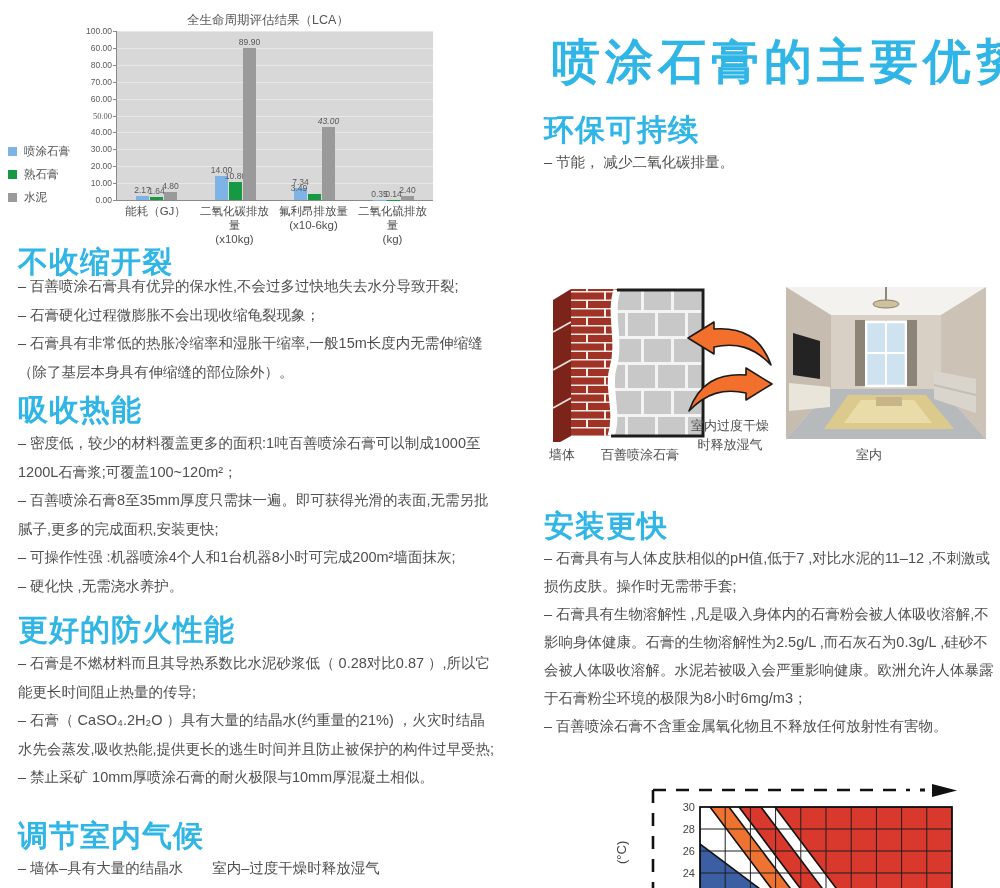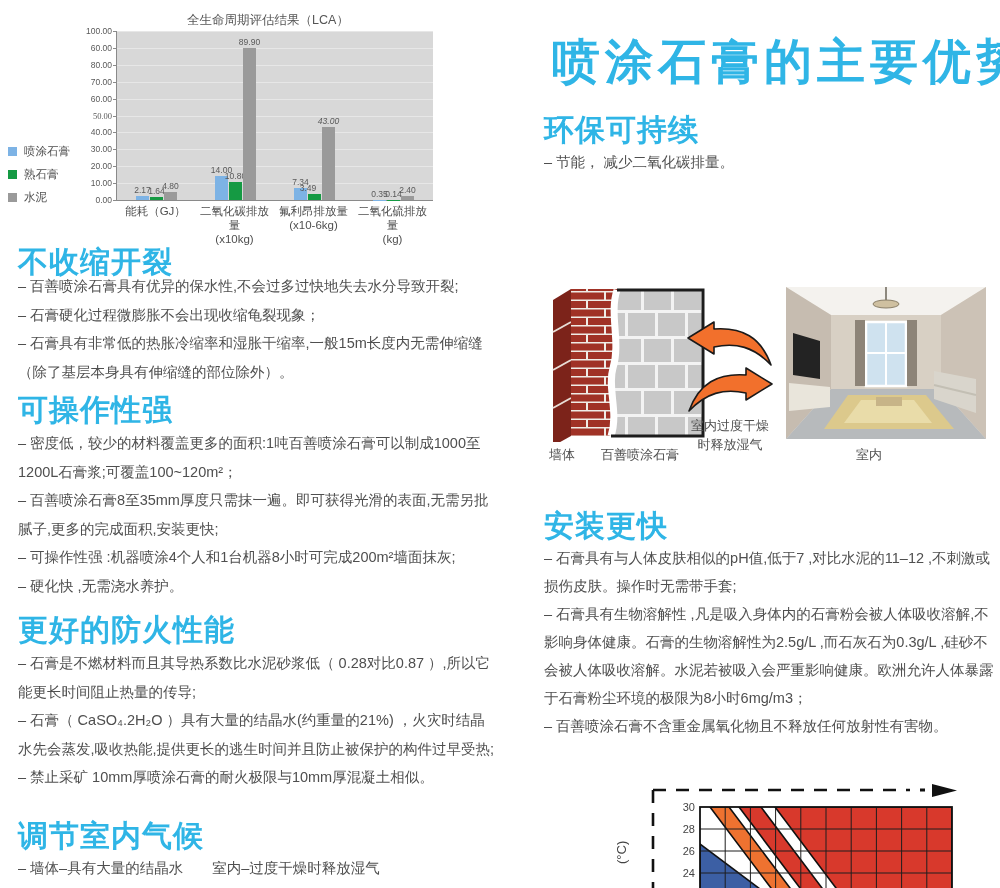--- a/index.html
+++ b/index.html
@@ -70,21 +70,21 @@
       <div class="bar-val" style="left: 53.5px; top: 149.888px;">4.80</div>
       <div class="bar" style="left: 98px; width: 13px; height: 23.66px; background: rgb(125, 179, 229);"></div>
       <div class="bar-val" style="left: 104.5px; top: 134.34px;">14.00</div>
       <div class="bar" style="left: 112px; width: 13px; height: 18.252px; background: rgb(21, 154, 67);"></div>
       <div class="bar-val" style="left: 118.5px; top: 139.748px;">10.80</div>
       <div class="bar" style="left: 126px; width: 13px; height: 151.931px; background: rgb(154, 154, 154);"></div>
       <div class="bar-val" style="left: 132.5px; top: 6.069px;">89.90</div>
       <div class="bar" style="left: 177px; width: 13px; height: 12.4046px; background: rgb(125, 179, 229);"></div>
       <div class="bar-val" style="left: 183.5px; top: 145.595px;">7.34</div>
       <div class="bar" style="left: 191px; width: 13px; height: 5.8981px; background: rgb(21, 154, 67);"></div>
-      <div class="bar-val" style="left: 191px; top: 152.102px;">3.49</div>
+      <div class="bar-val" style="left: 182px; top: 152.102px;">3.49</div>
       <div class="bar" style="left: 205px; width: 13px; height: 72.67px; background: rgb(154, 154, 154);"></div>
       <div class="bar-val" style="left: 211.5px; top: 85.33px; font-style: italic;">43.00</div>
       <div class="bar" style="left: 256px; width: 13px; height: 0.3211px; background: rgb(125, 179, 229);"></div>
       <div class="bar-val" style="left: 262.5px; top: 157.679px;">0.35</div>
       <div class="bar" style="left: 270px; width: 13px; height: 0.2366px; background: rgb(21, 154, 67);"></div>
       <div class="bar-val" style="left: 276.5px; top: 157.763px;">0.14</div>
       <div class="bar" style="left: 284px; width: 13px; height: 4.056px; background: rgb(154, 154, 154);"></div>
       <div class="bar-val" style="left: 290.5px; top: 153.944px;">2.40</div>
     </div>
   <div id="lcaTicks">
@@ -121,21 +121,21 @@
 (kg)</div>
     </div>
 
   <div class="abs head" style="left:18px;top:242px;">不收缩开裂</div>
   <div class="abs bullets" style="left:18px;top:272px;width:480px;">
     <p>– 百善喷涂石膏具有优异的保水性,不会过多过快地失去水分导致开裂;</p>
     <p>– 石膏硬化过程微膨胀不会出现收缩龟裂现象；</p>
     <p>– 石膏具有非常低的热胀冷缩率和湿胀干缩率,一般15m长度内无需伸缩缝（除了基层本身具有伸缩缝的部位除外）。</p>
   </div>
 
-  <div class="abs head" style="left:18px;top:390px;">可操作性强</div>
+  <div class="abs head" style="left:18px;top:390px;">吸收热能</div>
   <div class="abs bullets" style="left:18px;top:429px;width:480px;">
     <p>– 密度低，较少的材料覆盖更多的面积:1吨百善喷涂石膏可以制成1000至1200L石膏浆;可覆盖100~120m²；</p>
     <p>– 百善喷涂石膏8至35mm厚度只需抹一遍。即可获得光滑的表面,无需另批腻子,更多的完成面积,安装更快;</p>
     <p>– 可操作性强 :机器喷涂4个人和1台机器8小时可完成200m²墙面抹灰;</p>
     <p>– 硬化快 ,无需浇水养护。</p>
   </div>
 
   <div class="abs head" style="left:18px;top:610px;">更好的防火性能</div>
   <div class="abs bullets" style="left:18px;top:649px;width:480px;">
     <p>– 石膏是不燃材料而且其导热系数比水泥砂浆低（ 0.28对比0.87 ）,所以它能更长时间阻止热量的传导;</p>

